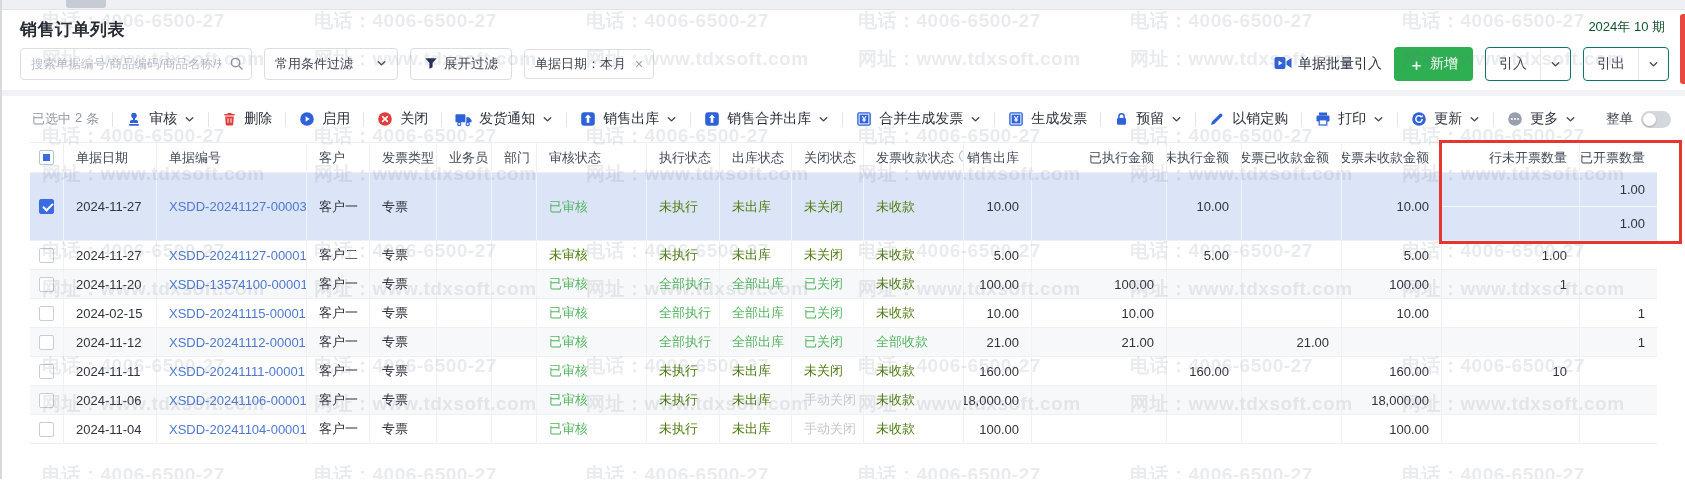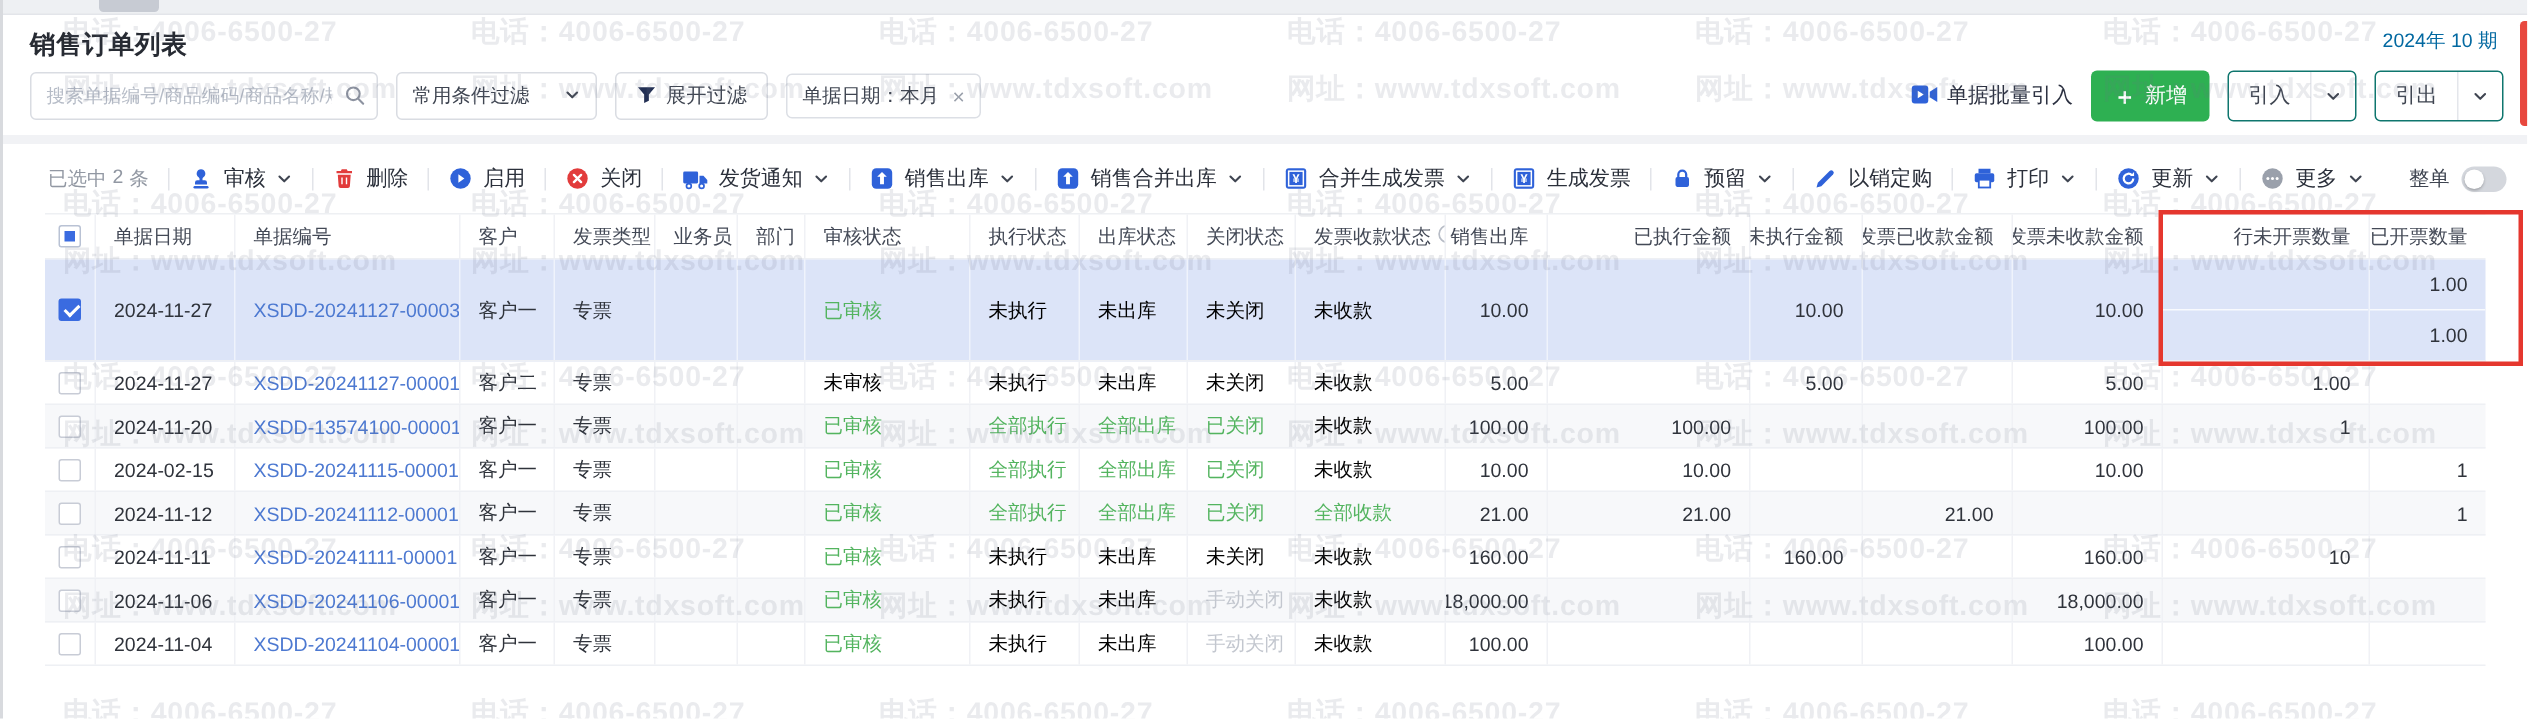--- a/index.html
+++ b/index.html
@@ -5,21 +5,21 @@
   *{box-sizing:border-box;margin:0;padding:0}
   html,body{width:1685px;height:481px;overflow:hidden;background:#fff;
     font-family:"Liberation Sans","DejaVu Sans",sans-serif;}
   .stage{position:relative;width:1685px;height:479px;background:#fff;overflow:hidden;border-left:2px solid #d8dade;}
   
   .top-strip{height:10px;background:#eef0f3;border-bottom:1px solid #e3e5ea;position:relative;}
   .tab-sliver{position:absolute;left:64px;top:0;width:40px;height:8px;background:#c7cbd3;border-radius:0 0 3px 3px;}
   
   .title-row{height:28px;padding:8px 18px 0 18px;display:flex;justify-content:space-between;align-items:flex-start;}
   .page-title{font-size:17px;font-weight:700;color:#272b33;letter-spacing:.5px;}
-  .period{font-size:13px;color:#0369a1;margin-right:2px;white-space:nowrap;}
+  .period{font-size:13px;color:#14532d;margin-right:2px;white-space:nowrap;}
   
   .filter-row{margin-top:9px;height:34px;display:flex;align-items:center;gap:12px;padding:0 16px 0 18px;}
   .search-box{position:relative;width:232px;height:32px;}
   .search-box input{width:100%;height:100%;border:1px solid #d9dce2;border-radius:4px;padding:0 30px 0 10px;
     font-size:12.5px;color:#333;outline:none;font-family:inherit;}
   .search-box input::placeholder{color:#b6bcc7;}
   .search-box .sicon{position:absolute;right:8px;top:8px;}
   .select{width:134px;height:32px;border:1px solid #d9dce2;border-radius:4px;display:flex;align-items:center;
     justify-content:space-between;padding:0 10px;font-size:13px;color:#3f4551;background:#fff;cursor:pointer;}
   .btn{display:flex;align-items:center;gap:6px;border-radius:4px;cursor:pointer;font-family:inherit;}
@@ -60,21 +60,21 @@
   .th:last-child,.td:last-child{border-right:none;}
   .right{justify-content:flex-end;}
   .body-row{height:29px;}
   .body-row.tall{height:68px;}
   .body-row.selected{background:#dce4f8;}
   .body-row.selected .td{border-right-color:rgba(255,255,255,.55);}
   .body-row.shade{background:#f7f8fa;}
   .csel{justify-content:center;padding:0;}
   .link{color:#4d79d1;cursor:pointer;}
   .tone-green{color:#53b45f;}
-  .tone-orange{color:#000000;}
+  .tone-orange{color:#4d7c0f;}
   .tone-gray{color:#c3c7cf;}
   .cb{width:15px;height:15px;border:1px solid #c8ccd6;border-radius:2px;background:#fff;position:relative;flex:none;}
   .cb.indet{border-color:#b9c2d4;display:flex;align-items:center;justify-content:center;}
   .cb.indet::after{content:"";width:7px;height:7px;background:#3a6be0;}
   .cb.checked{background:#3a6be0;border-color:#3a6be0;}
   .cb.checked::after{content:"";position:absolute;left:2.5px;top:3px;width:8px;height:4px;
     border-left:2px solid #fff;border-bottom:2px solid #fff;transform:rotate(-45deg);}
   .td.stack{flex-direction:column;align-items:stretch;padding:0;}
   .td.stack .sub{flex:1;display:flex;align-items:center;justify-content:flex-end;padding:0 12px;}
   .td.stack .sub:first-child{border-bottom:1px solid #e2e8f6;}

